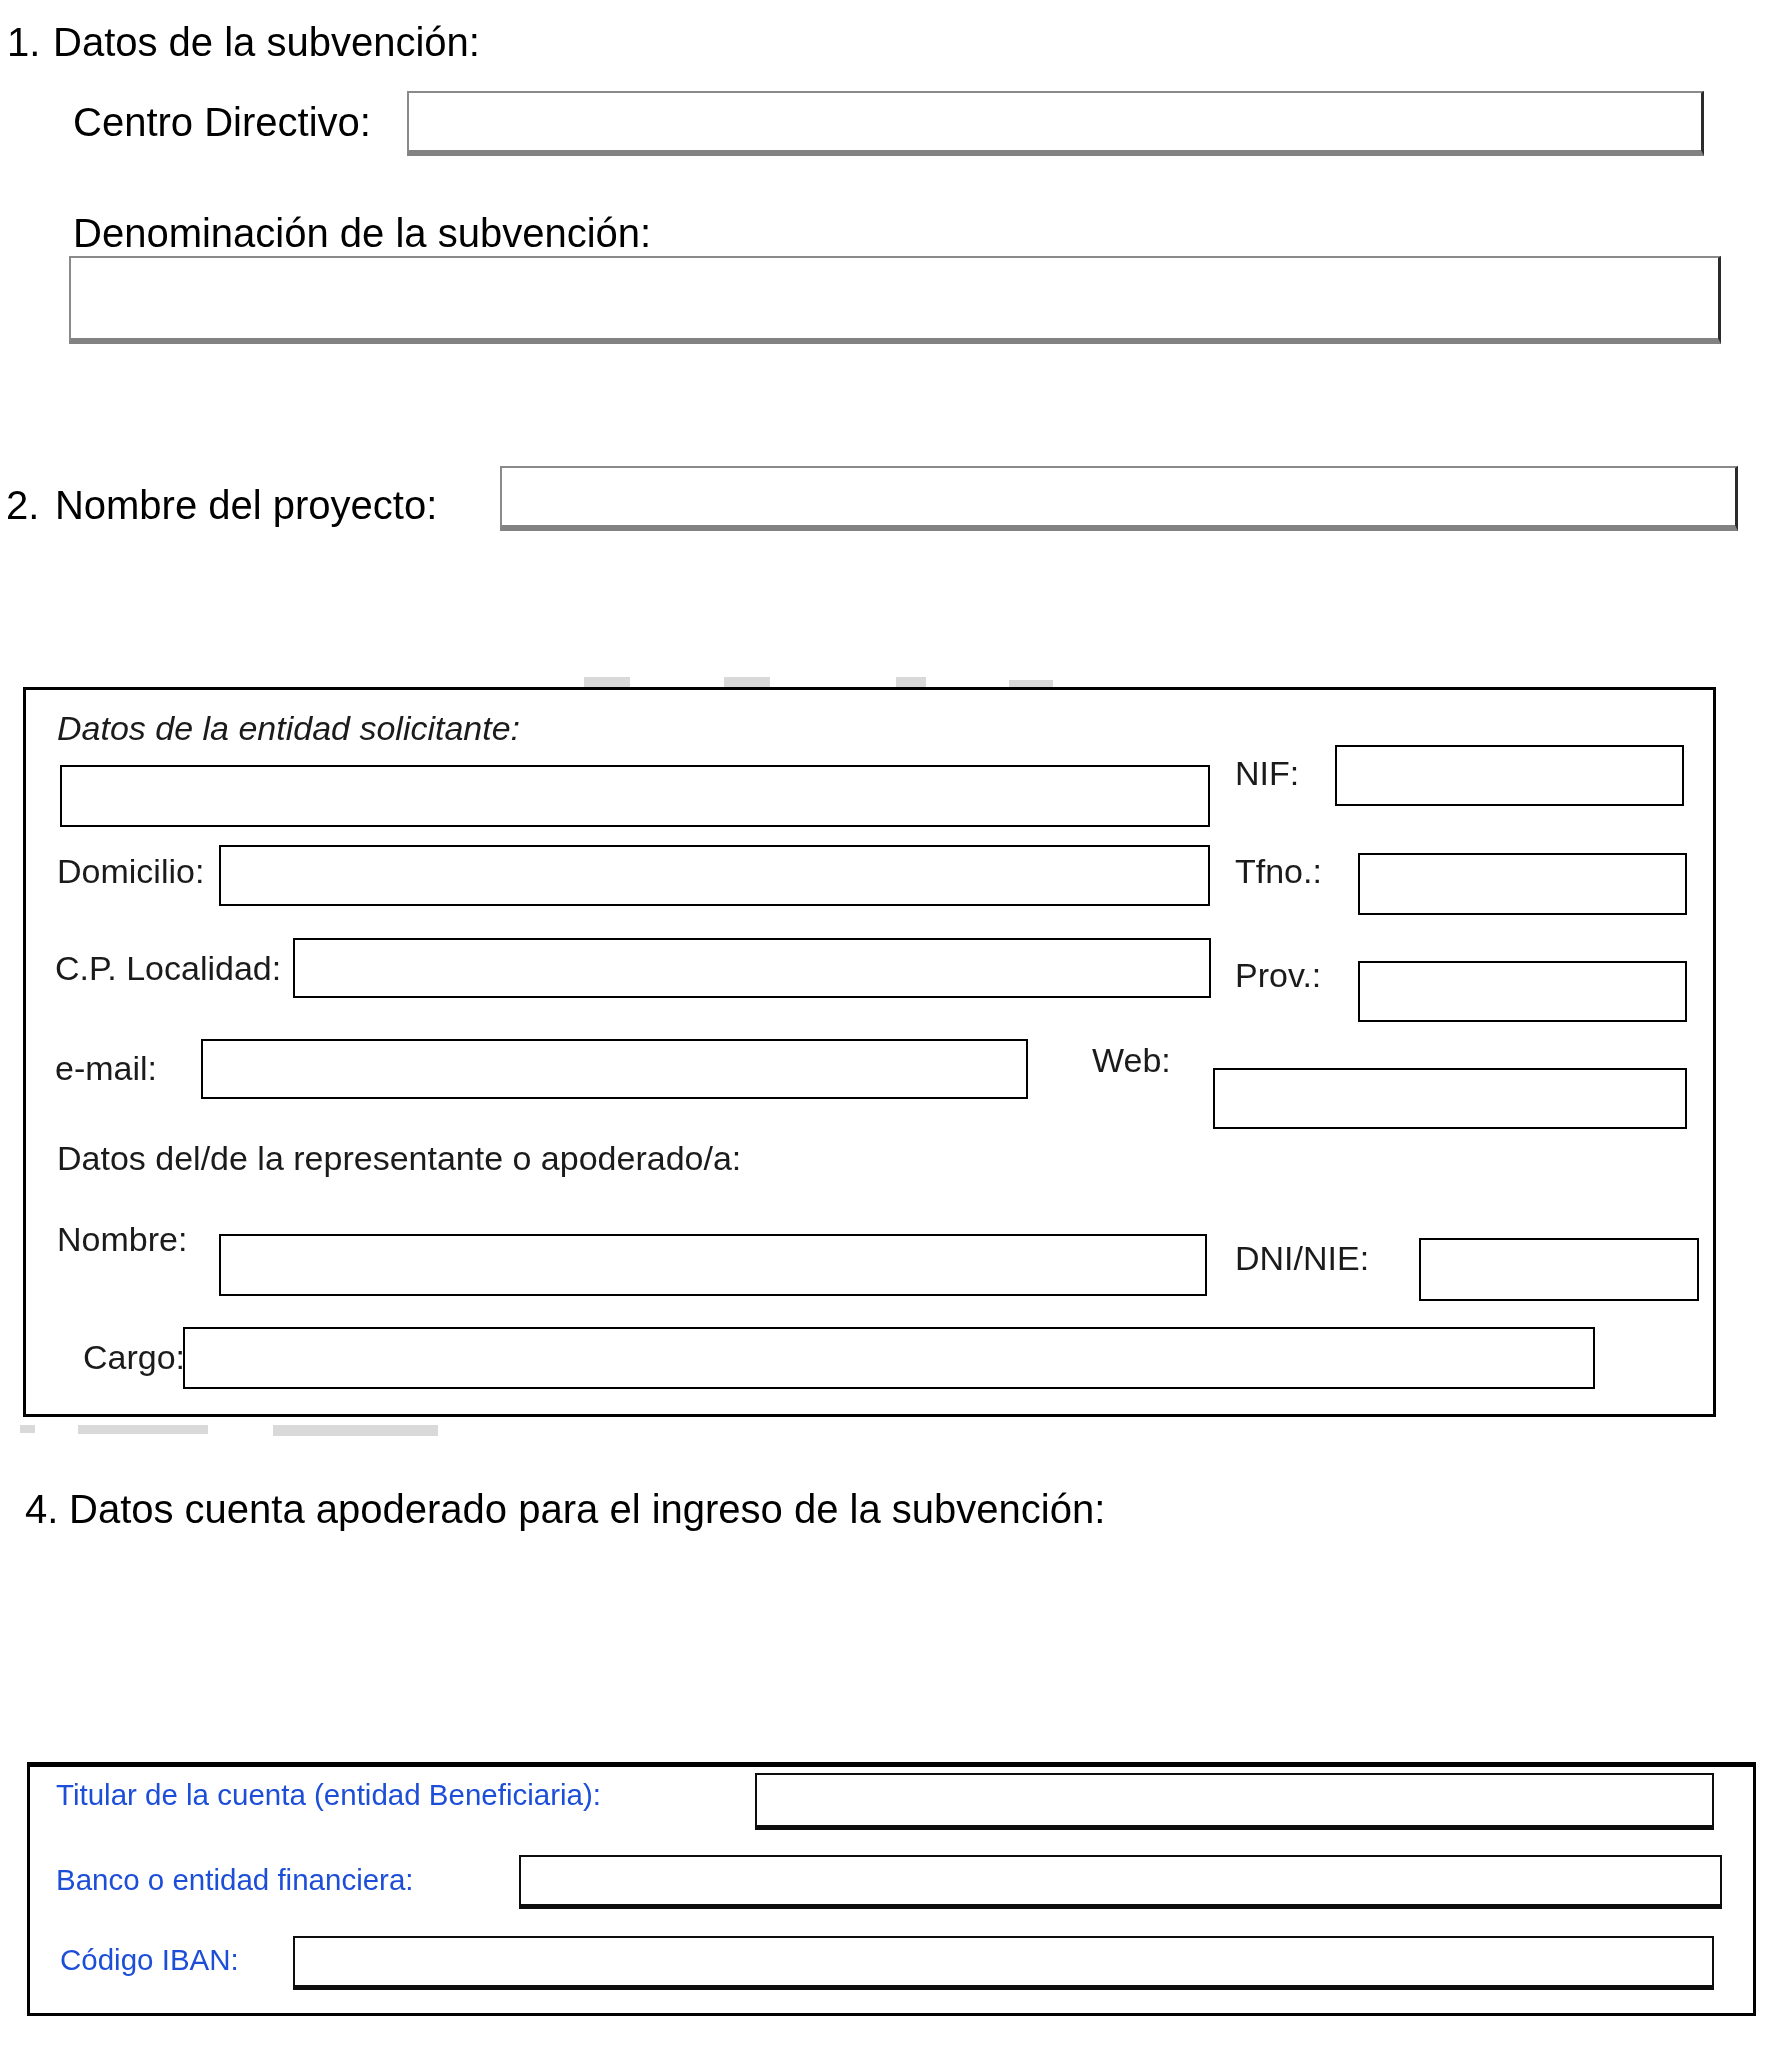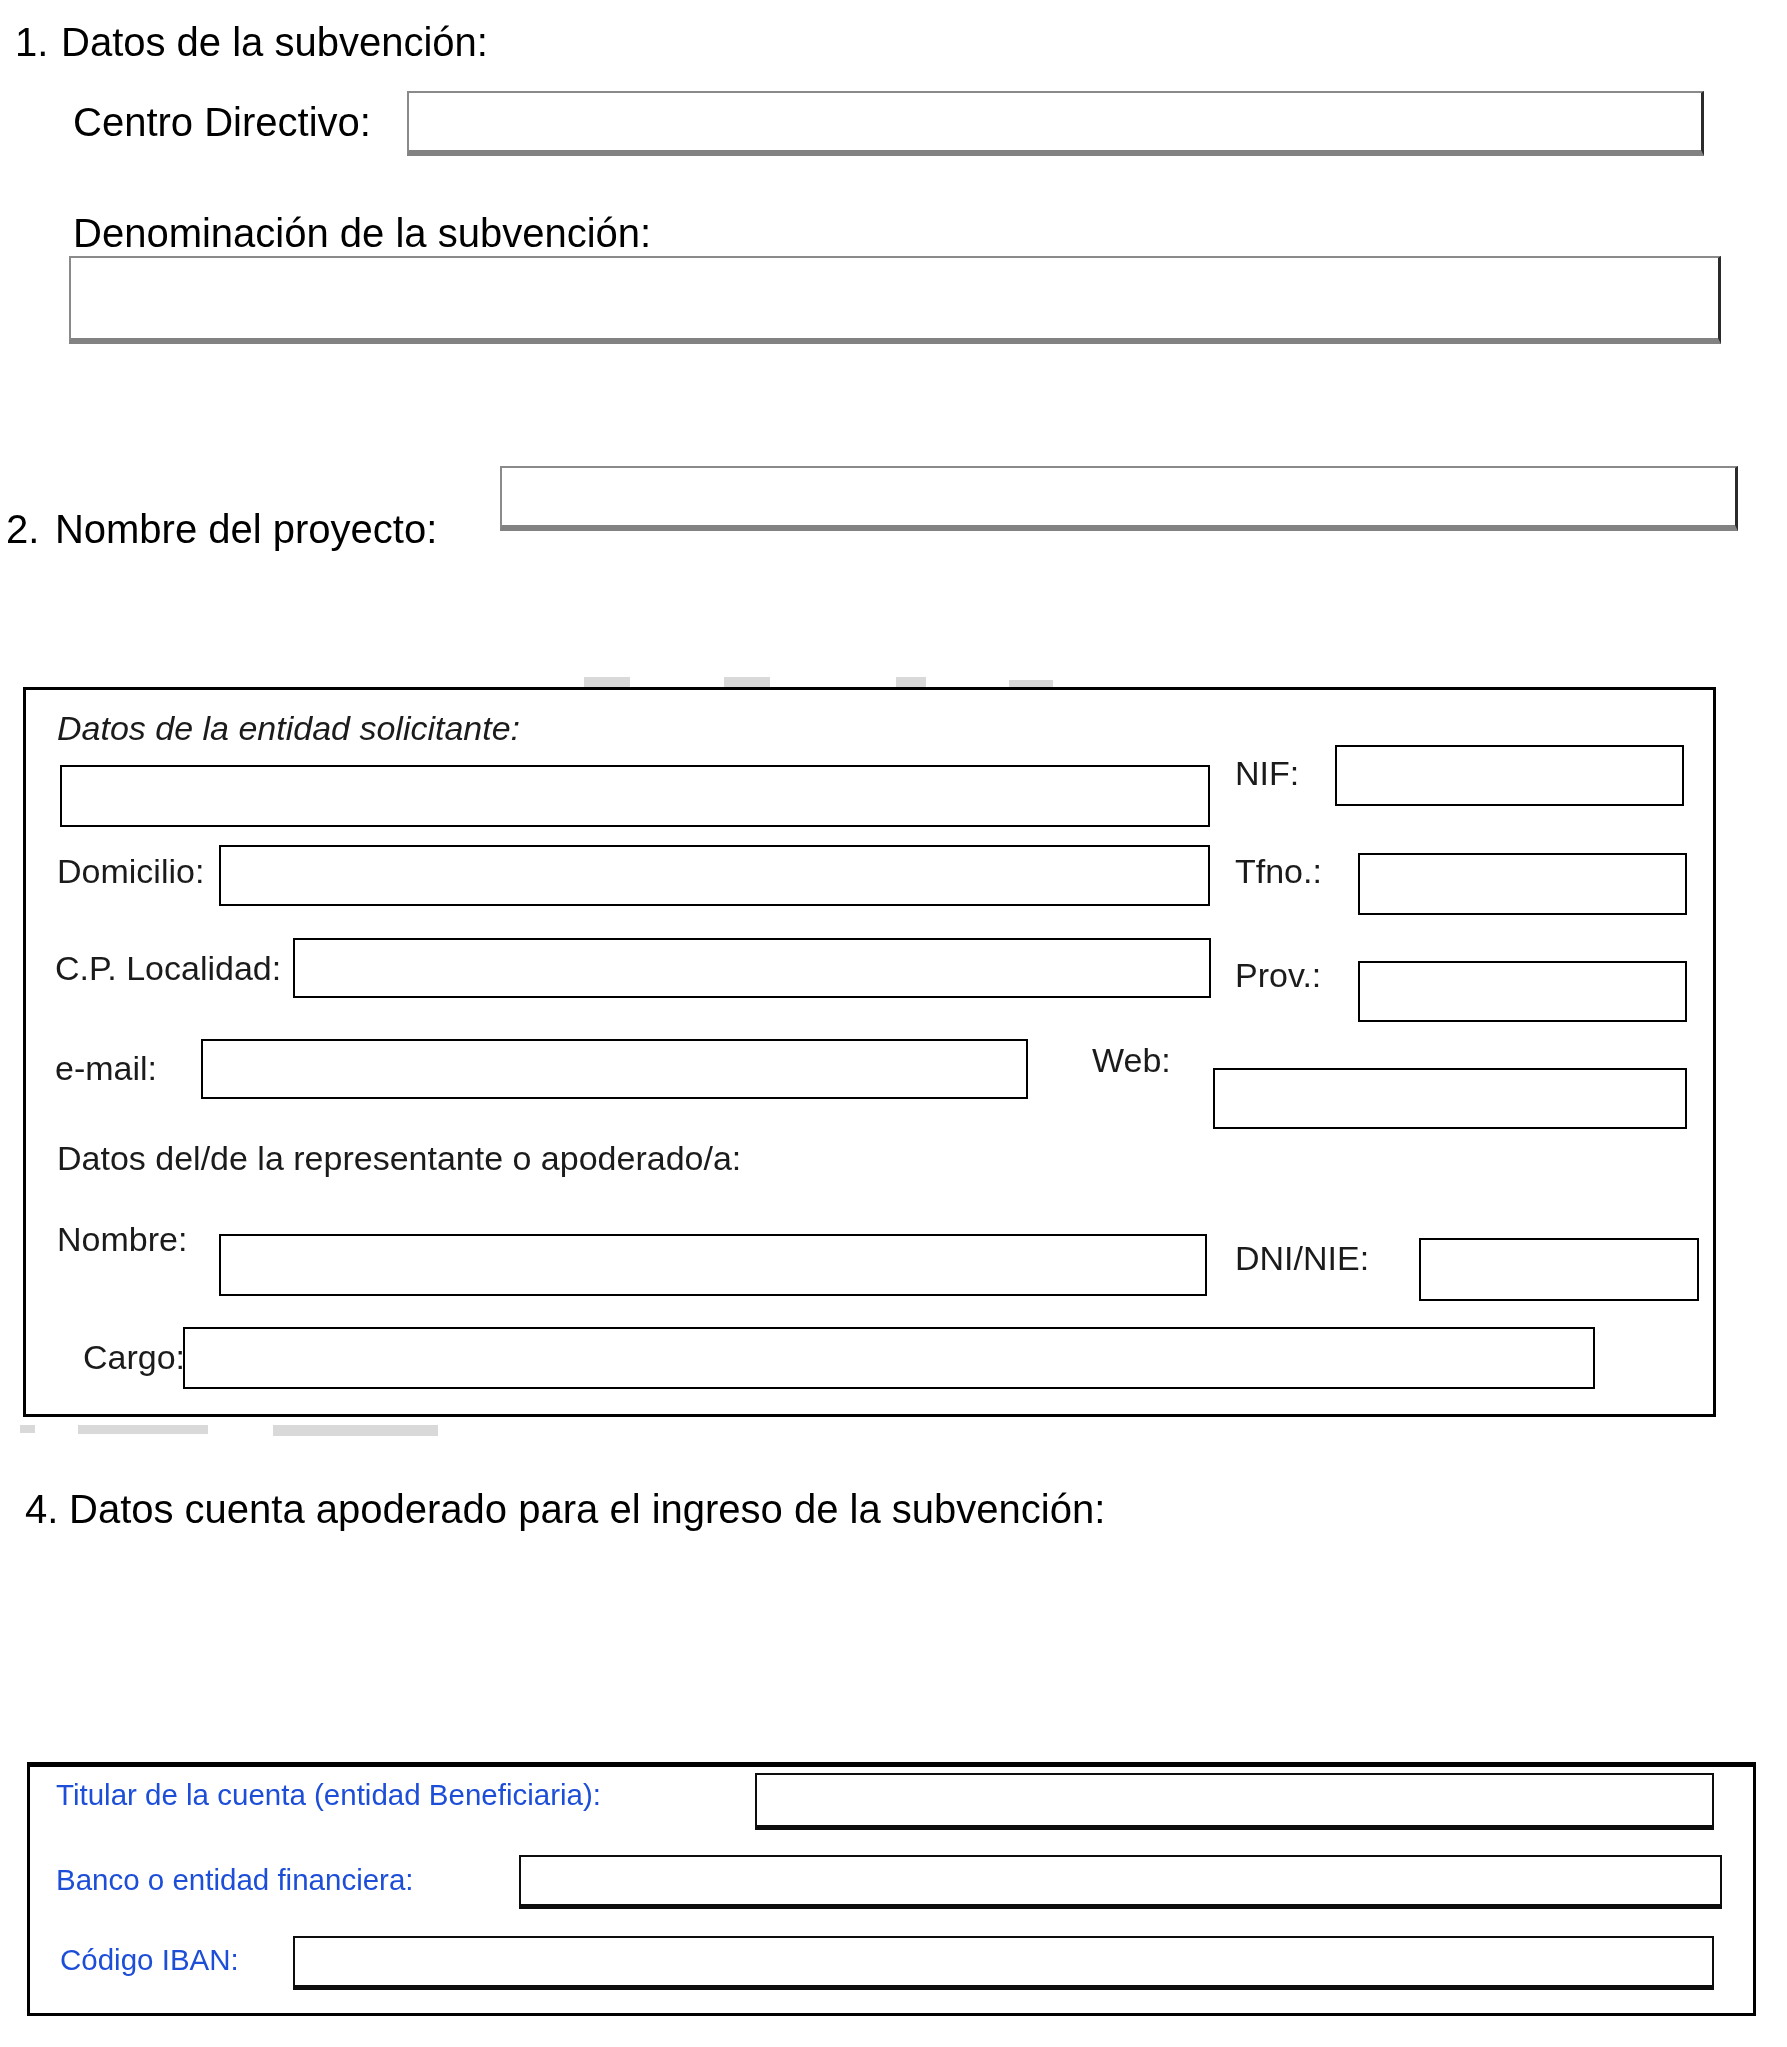--- a/index.html
+++ b/index.html
@@ -69,31 +69,31 @@
   .wm{
     position:absolute;
     background:#d9d9d9;
   }
 </style>
 </head>
 <body>
 
 <div class="page">
 
-  <div class="heading" style="left:15px; top:18.6px;">
+  <div class="heading" style="left:7px; top:18.6px;">
     <span class="n" style="width:46px;">1.</span><span>Datos de la subvención:</span>
   </div>
 
   <div class="lbl lbl48" style="left:73px; top:100px;">Centro Directivo:</div>
   <input type="text" class="fld fg" style="left: 407px; top: 91px; width: 1297px; height: 65px;" value="">
 
   <div class="lbl lbl48" style="left:73px; top:211px;">Denominación de la subvención:</div>
   <input type="text" class="fld fg" style="left: 69px; top: 256px; width: 1652px; height: 88px;" value="">
 
-  <div class="heading" style="left:5.9px; top:482px;margin-top:24px;">
+  <div class="heading" style="left:5.9px; top:482px;">
     <span class="n" style="width:49px;">2.</span><span>Nombre del proyecto:</span>
   </div>
   <input type="text" class="fld fg" style="left: 500px; top: 466px; width: 1238px; height: 65px;" value="">
 
 
   <div class="wm" style="left:584px; top:677px; width:46px; height:10px;"></div>
   <div class="wm" style="left:724px; top:677px; width:46px; height:10px;"></div>
   <div class="wm" style="left:896px; top:677px; width:30px; height:10px;"></div>
   <div class="wm" style="left:1009px; top:680px; width:44px; height:8.4px;"></div>
 

